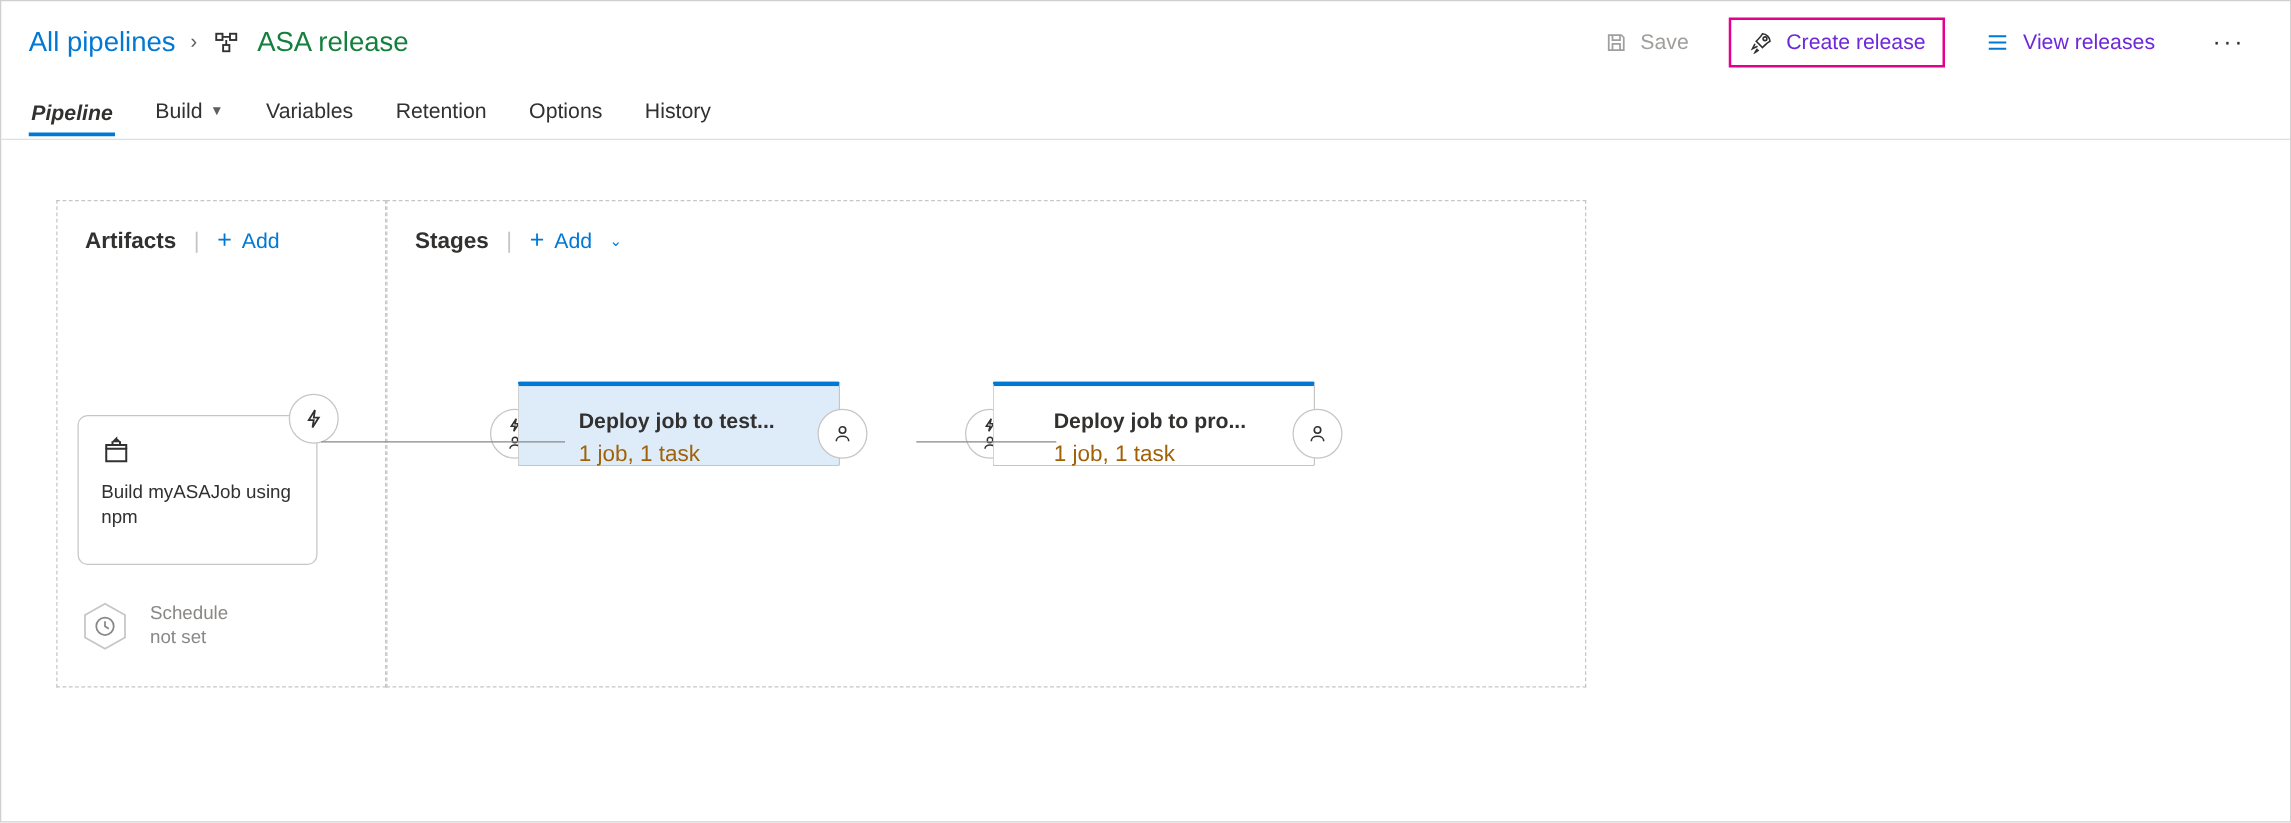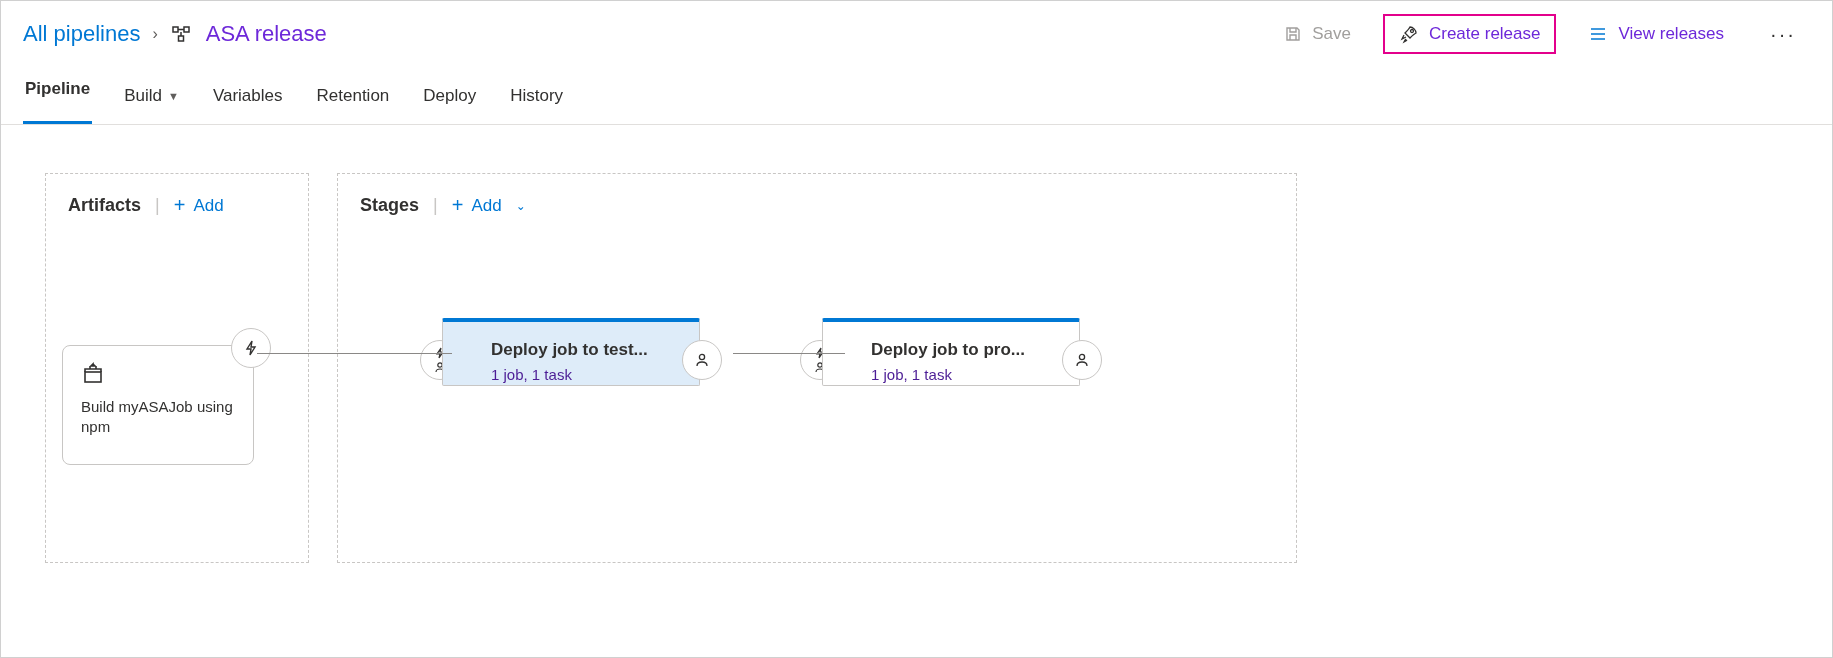--- a/index.html
+++ b/index.html
@@ -23,21 +23,21 @@
     }
     .breadcrumb {
       display: flex;
       align-items: center;
       gap: 12px;
       font-size: 22px;
     }
     .breadcrumb a { color: #0078d4; text-decoration: none; }
     .breadcrumb .chev { color: #605e5c; font-size: 16px; }
     .bc-icon { display: inline-flex; align-items: center; margin-right: 2px; }
-    .pipeline-title { color: #6d28d9; font-weight: 400; }
+    .pipeline-title { color: #15803d; font-weight: 400; }
     .actions { display: flex; align-items: center; gap: 20px; }
     .action-btn {
       display: flex; align-items: center; gap: 10px;
       padding: 6px 12px; height: 40px;
       font-size: 17px; color: #6d28d9; cursor: pointer;
       background: transparent; border: none;
     }
     .action-btn.disabled { color: #a19f9d; cursor: default; }
     .action-btn.highlight { border: 2px solid #e3008c; padding: 4px 14px; }
     .action-icon { display: inline-flex; }
@@ -47,26 +47,26 @@
     .tabs {
       display: flex; align-items: center;
       padding: 0 22px; gap: 30px;
       border-bottom: 1px solid #e1dfdd;
       margin-top: 16px;
     }
     .tab {
       font-size: 17px; color: #323130; padding: 10px 2px 12px 2px;
       cursor: pointer; display: flex; align-items: center; gap: 6px;
     }
-    .tab.active { font-weight: 600; border-bottom: 3px solid #0078d4; padding-bottom: 22px; }
+    .tab.active { font-weight: 600; border-bottom: 3px solid #0078d4; padding-bottom: 5px; font-style: italic; }
     .tab .chev-down { font-size: 11px; color: #605e5c; }
 
     
     .canvas {
-      display: flex; gap: 28px;
+      display: flex; 
       padding: 48px 44px;
     }
     .panel {
       border: 1px dashed #c8c6c4;
       position: relative;
       padding: 20px 22px;
     }
     .panel.artifacts { width: 264px; height: 390px; }
     .panel.stages { width: 960px; height: 390px; }
     .panel-head { display: flex; align-items: center; gap: 14px; font-size: 18px; margin-bottom: 24px; }
@@ -105,21 +105,21 @@
     .stage-wrap { position: absolute; top: 144px; display: flex; align-items: center; }
     .stage-wrap.s1 { left: 104px; }
     .stage-wrap.s2 { left: 484px; }
     .stage-card {
       width: 258px; height: 68px; border: 1px solid #c8c6c4; border-top: 4px solid #0078d4;
       background: #fff; border-radius: 2px; position: relative;
       padding: 18px 12px 14px 48px;
     }
     .stage-card.selected { background: #deecf9; }
     .stage-title { font-size: 17px; font-weight: 600; white-space: nowrap; overflow: hidden; text-overflow: ellipsis; }
-    .stage-sub { font-size: 15px; color: #4c1d95; margin-top: 6px; cursor: pointer; }
+    .stage-sub { font-size: 18px; color: #a16207; margin-top: 6px; cursor: pointer; }
     .pre-bubble { left: -22px; top: 22px; }
     .post-bubble { right: -22px; top: 22px; } 
     .global-connector {
       position: absolute; height: 1px; background: #8a8886; top: 352px;
     }
     .gc1 { left: 256px; width: 195px; } 
     .gc2 { left: 732px; width: 112px; } 
   </style>
 </head>
 <body>
@@ -183,21 +183,21 @@
       <span>Build</span>
       <span class="chev-down">▼</span>
     </div>
   <div class="tab">
       <span>Variables</span>
     </div>
   <div class="tab">
       <span>Retention</span>
     </div>
   <div class="tab">
-      <span>Deploy</span>
+      <span>Options</span>
     </div>
   <div class="tab">
       <span>History</span>
     </div>
 </div>
 
 <div class="canvas">
 
   <div class="panel artifacts">
     <div class="panel-head">
@@ -219,20 +219,30 @@
         <svg width="24" height="24" viewBox="0 0 24 24">
             <g fill="none" stroke="#323130" stroke-width="1.6">
               <rect x="4" y="10" width="16" height="10"></rect>
               <path d="M4 10V7h16v3M9 7V4M15 7V4M12 4v-2l-2 2h4l-2-2"></path>
             </g>
           </svg>
       </div>
       <div class="artifact-name">Build myASAJob using npm</div>
     </div>
 
+    <div class="schedule">
+      <div class="schedule-hex">
+        <svg width="44" height="44" viewBox="0 0 44 44">
+            <polygon points="22,4 38,13 38,31 22,40 6,31 6,13" fill="none" stroke="#c8c6c4" stroke-width="1.4"></polygon>
+            <circle cx="22" cy="22" r="7" fill="none" stroke="#8a8886" stroke-width="1.4"></circle>
+            <path d="M22 18v4l3 2" stroke="#8a8886" stroke-width="1.4" fill="none"></path>
+          </svg>
+      </div>
+      <div class="schedule-text">Schedule<br>not set</div>
+    </div>
   </div>
 
   <div class="panel stages">
     <div class="panel-head">
       <span class="panel-title">Stages</span>
       <span class="divider-v">|</span>
       <span class="add-link">
         <span class="plus">+</span>
         <span>Add</span>
         <span class="add-chev">⌄</span>

